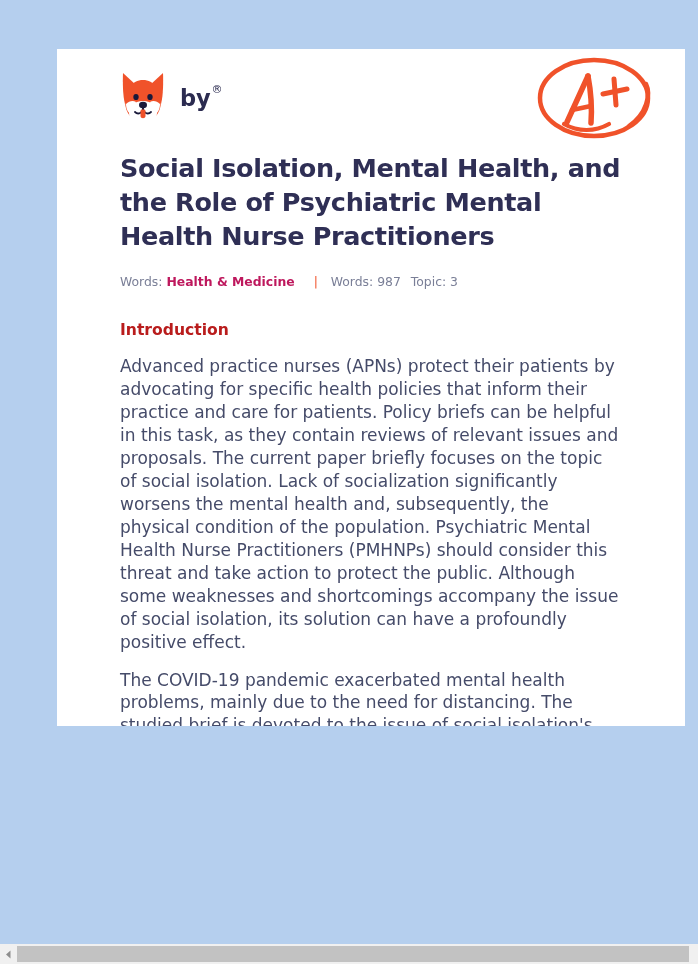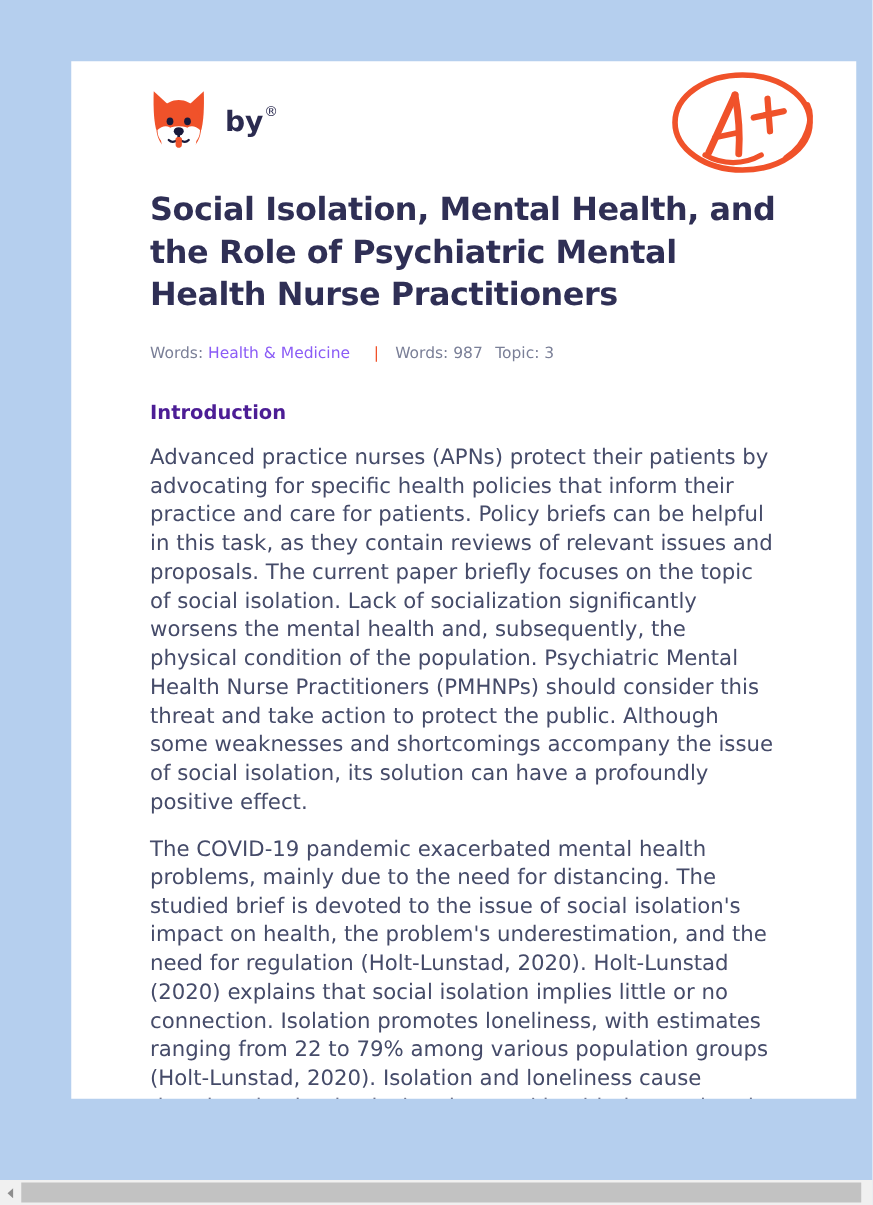--- a/index.html
+++ b/index.html
@@ -14,21 +14,21 @@
     overflow: hidden;
     position: relative;
   }
 
   
   #page-sheet {
     position: absolute;
     left: 57px;
     top: 49px;
     width: 628px;
-    height: 830px;
+    height: 677px;
     background: #ffffff;
     overflow: hidden;
   }
 
   
   #brand-header {
     position: relative;
     height: 103px;
   }
 
@@ -94,30 +94,30 @@
   }
 
   #doc-meta {
     margin-top: 19px;
     font-size: 12.4px;
     color: #7a7f97;
     line-height: 1.4;
     white-space: nowrap;
   }
   #doc-meta .meta-key { color: #7a7f97; font-weight: 400; }
-  #doc-meta .meta-strong { color: #8b5cf6; font-weight: 400; }
+  #doc-meta .meta-strong { color: #be185d; font-weight: 700; }
   #doc-meta .meta-sep { color: #f0522a; margin: 0 9px; font-weight: 400; }
   #doc-meta .meta-group { margin-right: 6px; }
 
   
   h2.section-heading {
     font-family: "DejaVu Sans", sans-serif;
     font-size: 15.6px;
     font-weight: 700;
-    color: #4c1d95;
+    color: #b91c1c;
     margin: 0;
     line-height: 1.3;
   }
   #heading-introduction { margin-top: 30px; }
   #heading-issue { margin-top: 2px; }
 
   p.body-paragraph {
     font-family: "DejaVu Sans", sans-serif;
     font-size: 17px;
     line-height: 1.35;

